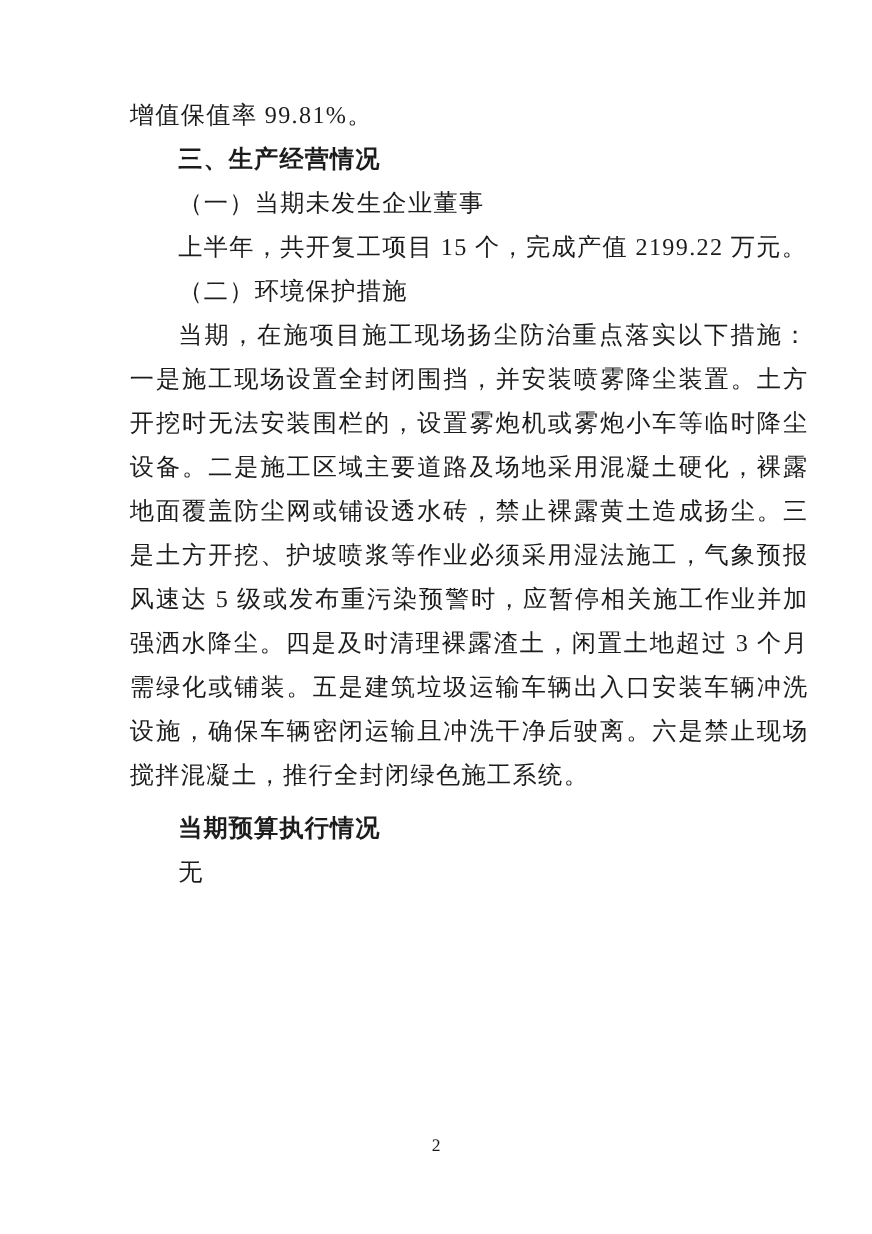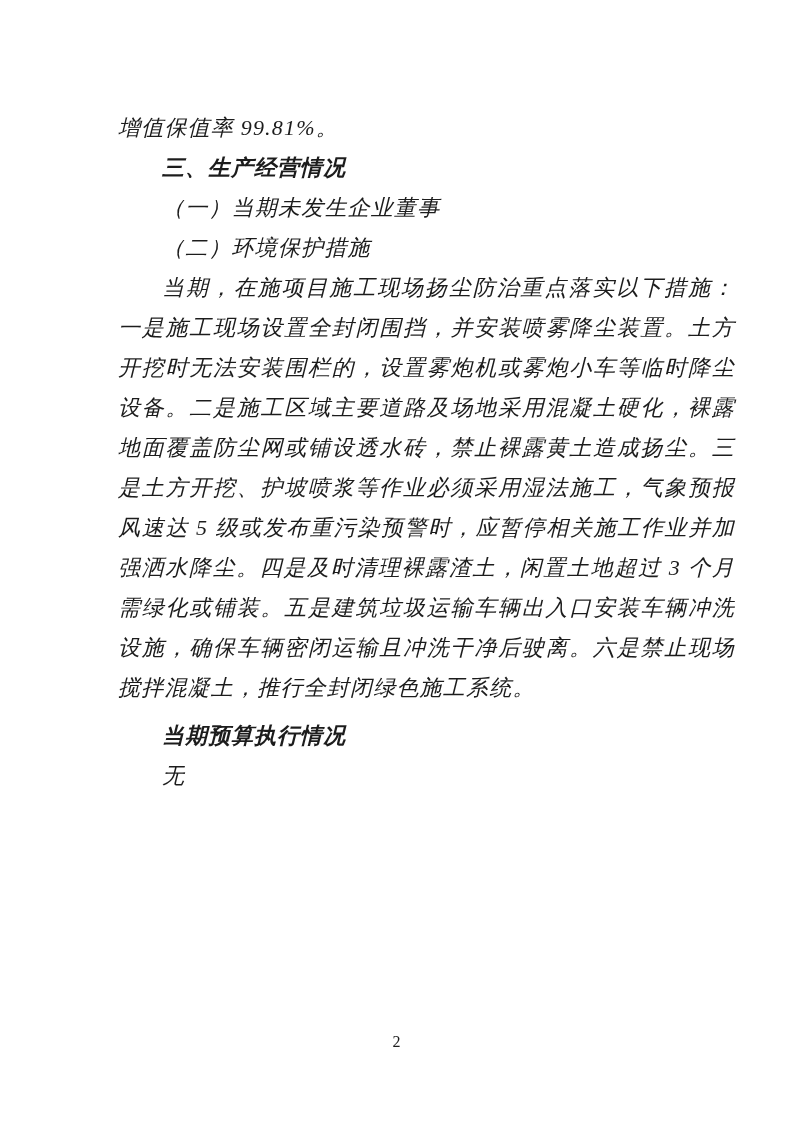--- a/index.html
+++ b/index.html
@@ -11,23 +11,22 @@
     position: relative;
     width: 793px;
     height: 1122px;
     background: #ffffff;
     color: #1c1c1c;
     overflow: hidden;
   }
   .content {
     position: absolute;
     left: 118px;
-    top: 108px;
+    top: 85px;
     width: 617px;
-    font-style: italic;
   }
   .body-para {
     font-family: "Liberation Serif", "DejaVu Serif", serif;
     font-size: 22px;
     line-height: 40px;
     letter-spacing: 1.2px;
     text-align: justify;
     text-justify: inter-character;
     margin: 0;
     text-indent: 2em;
@@ -73,20 +72,21 @@
 
 <div class="page">
   <div class="content">
 
     <p class="body-para no-indent">增值保值率 99.81%。</p>
 
     <p class="heading-bold">三、生产经营情况</p>
 
     <p class="subheading">（一）当期未发生企业董事</p>
 
+    <p class="body-para">上半年，共开复工项目 15 个，完成产值 2199.22 万元。</p>
 
     <p class="subheading">（二）环境保护措施</p>
 
     <p class="body-para">当期，在施项目施工现场扬尘防治重点落实以下措施：一是施工现场设置全封闭围挡，并安装喷雾降尘装置。土方开挖时无法安装围栏的，设置雾炮机或雾炮小车等临时降尘设备。二是施工区域主要道路及场地采用混凝土硬化，裸露地面覆盖防尘网或铺设透水砖，禁止裸露黄土造成扬尘。三是土方开挖、护坡喷浆等作业必须采用湿法施工，气象预报风速达 5 级或发布重污染预警时，应暂停相关施工作业并加强洒水降尘。四是及时清理裸露渣土，闲置土地超过 3 个月需绿化或铺装。五是建筑垃圾运输车辆出入口安装车辆冲洗设施，确保车辆密闭运输且冲洗干净后驶离。六是禁止现场搅拌混凝土，推行全封闭绿色施工系统。</p>
 
     <p class="heading-bold space-before">当期预算执行情况</p>
 
 
 
 

